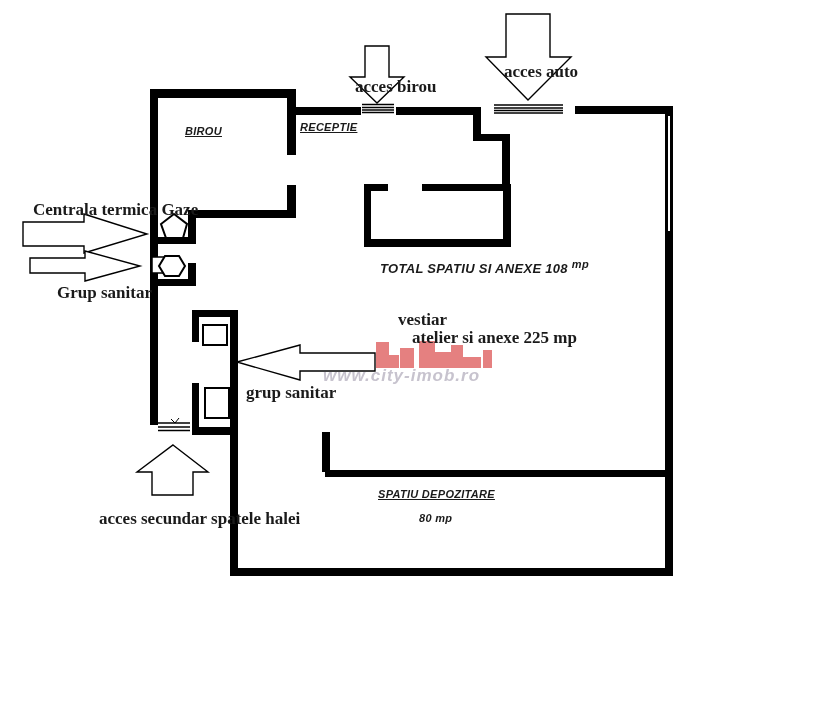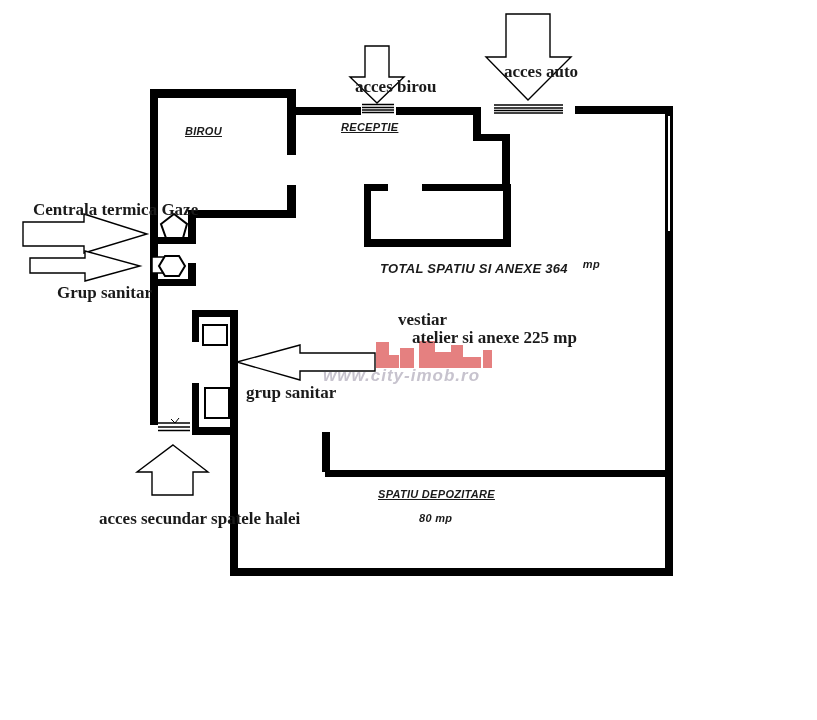--- a/index.html
+++ b/index.html
@@ -18,21 +18,21 @@
     font-size:11px;letter-spacing:.3px;
   }
   .serif-note{
     font-family:"Liberation Serif",serif;font-weight:bold;
     font-size:17px;letter-spacing:0;
   }
   .total-line{
     font-family:"Liberation Sans",sans-serif;font-weight:bold;font-style:italic;
     font-size:13px;letter-spacing:.3px;color:#1a1a1a;
   }
-  .total-line .sup{position:relative;top:-5px;font-size:11px;margin-left:15px;}
+  .total-line .sup{position:relative;top:-5px;font-size:11px;margin-left:4px;}
   .watermark-text{
     font-family:"Liberation Sans",sans-serif;font-weight:bold;font-style:italic;
     font-size:17px;letter-spacing:1px;color:#c7c3ce;
   }
 </style>
 </head>
 <body>
 
 <div id="stage">
 
@@ -124,28 +124,28 @@
       <polygon points="365,46 389,46 389,77 404,77 377,103 350,77 365,77"></polygon>
       <polygon points="506,14 550,14 550,57 571,57 528,100 486,57 506,57"></polygon>
       <polygon points="23,222 84,222 84,214 147,234 84,253 84,246 23,246"></polygon>
       <polygon points="30,258 85,258 85,251 140,266 85,281 85,273 30,273"></polygon>
       <polygon points="237,362 300,345 300,353 375,353 375,371 300,371 300,380"></polygon>
       <polygon points="173,445 208,472 193,472 193,495 152,495 152,472 137,472"></polygon>
     </g>
   </svg>
 
   <div class="lbl sans-room" style="left:185px;top:125px;">BIROU</div>
-  <div class="lbl sans-room" style="left:300px;top:121px;margin-left:41px;">RECEPTIE</div>
+  <div class="lbl sans-room" style="left:300px;top:121px;">RECEPTIE</div>
   <div class="lbl serif-note" style="left:355px;top:77px;">acces birou</div>
   <div class="lbl serif-note" style="left:504px;top:62px;">acces auto</div>
   <div class="lbl serif-note" style="left:33px;top:200px;">Centrala termica Gaze</div>
   <div class="lbl serif-note" style="left:57px;top:283px;">Grup sanitar</div>
 
   <div class="lbl total-line" style="left:380px;top:261px;">
-    <span>TOTAL SPATIU SI ANEXE 364</span><span class="sup">mp</span>
+    <span>TOTAL SPATIU SI ANEXE 108</span><span class="sup">mp</span>
   </div>
 
   <div class="lbl serif-note" style="left:398px;top:310px;">vestiar</div>
   <div class="lbl serif-note" style="left:392px;top:328px;margin-left:20px;">atelier si anexe 225 mp</div>
   <div class="lbl serif-note" style="left:246px;top:383px;">grup sanitar</div>
 
   <div class="lbl watermark-text" style="left:323px;top:366px;">www.city-imob.ro</div>
 
   <div class="lbl serif-note" style="left:99px;top:509px;">acces secundar spatele halei</div>
   <div class="lbl sans-room" style="left:378px;top:488px;">SPATIU DEPOZITARE</div>

